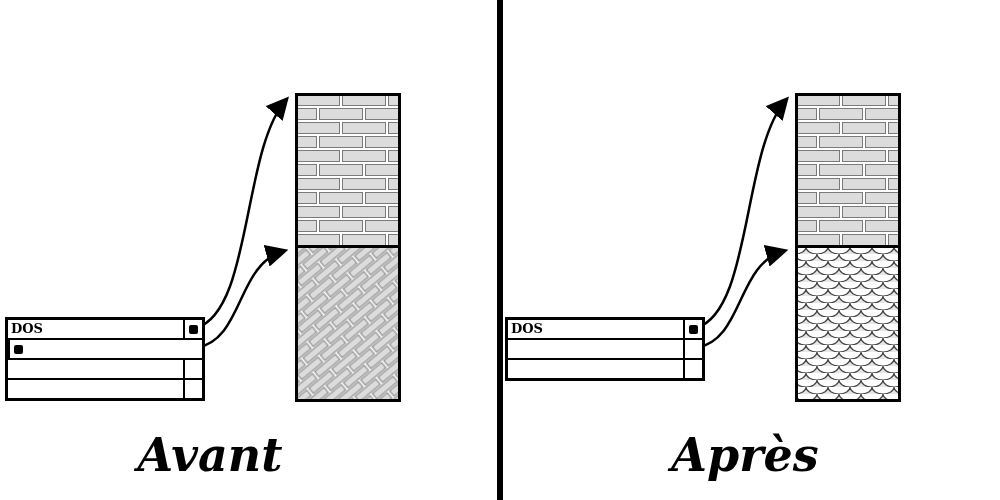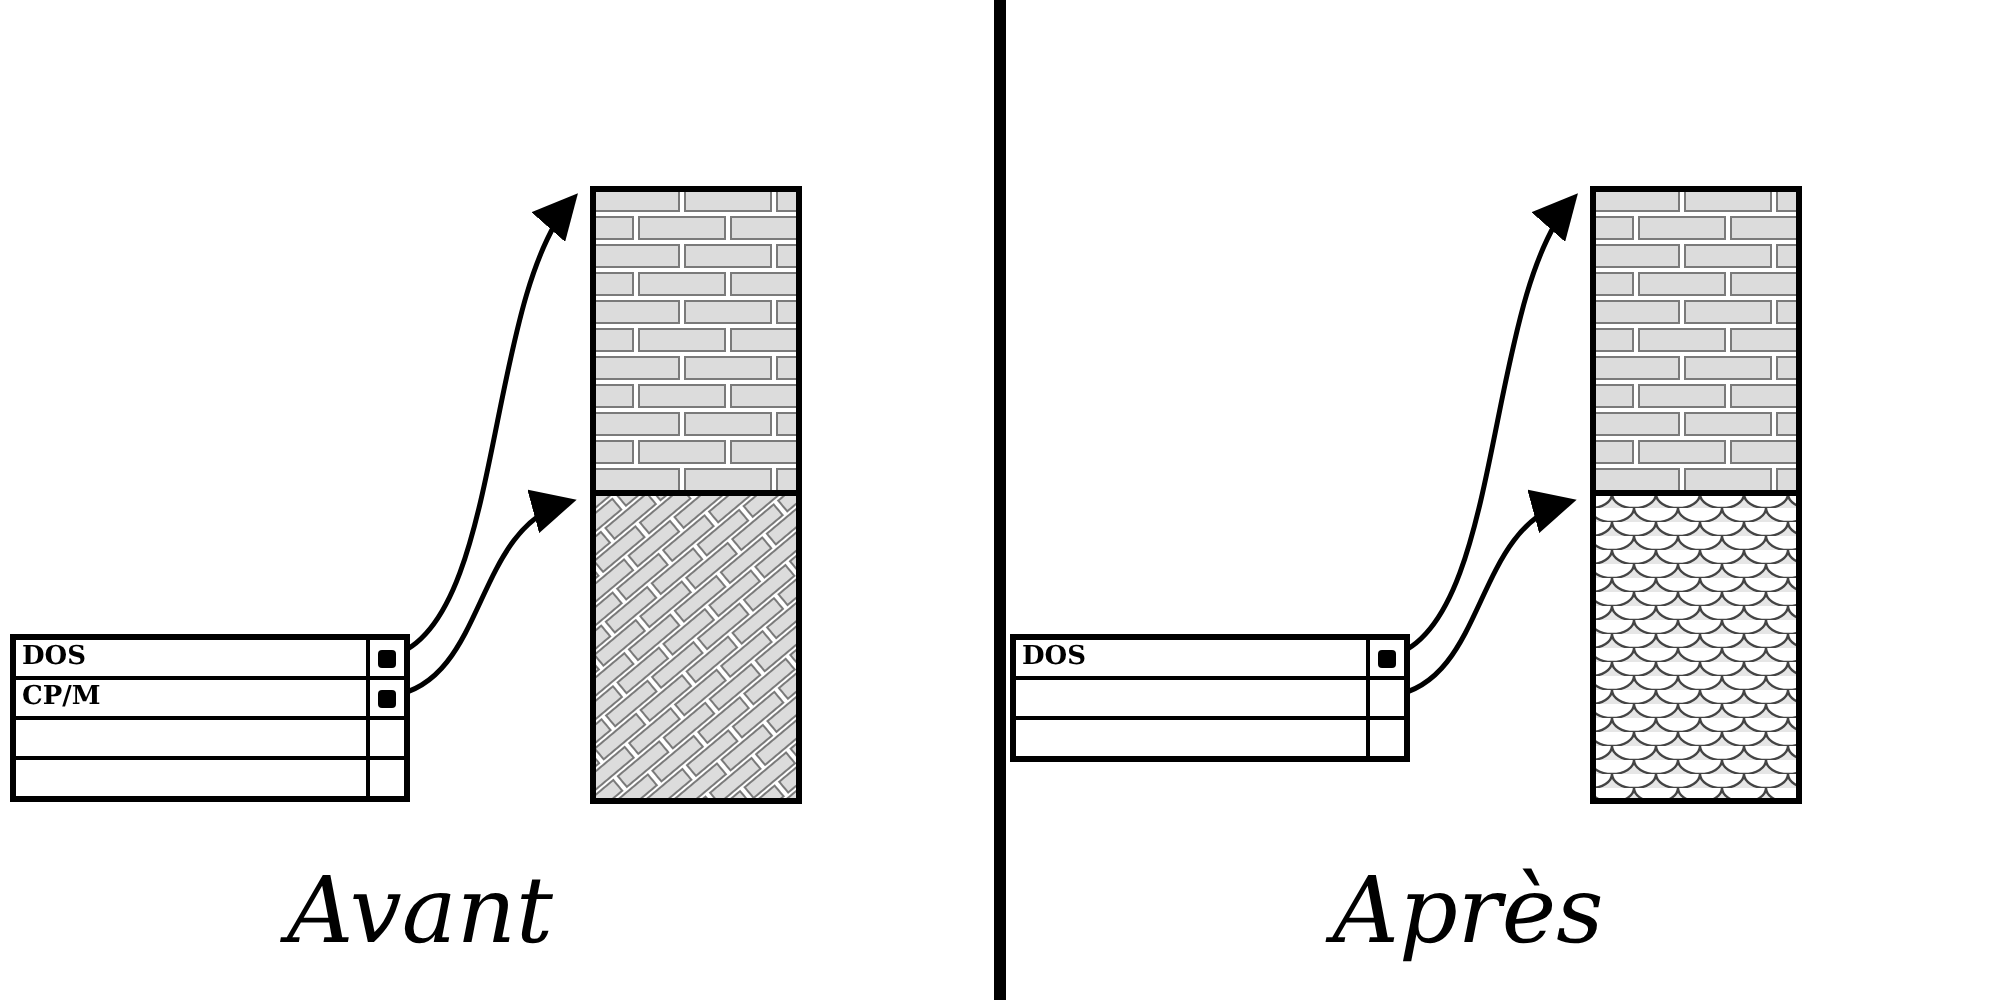--- a/index.html
+++ b/index.html
@@ -16,23 +16,23 @@
   .prow:last-child{border-bottom:none;}
   .plabel{flex:1;font-weight:bold;font-size:13px;line-height:18px;padding-left:3px;
           white-space:nowrap;overflow:hidden;color:#000;}
   .dotcell{width:17px;border-left:2px solid #000;display:flex;align-items:center;justify-content:center;}
   .dot{width:9px;height:9px;background:#000;border-radius:2px;}
 
   .disk{position:absolute;left:295px;top:93px;}
   .arrows{position:absolute;left:0;top:0;}
 
   .panel-label{position:absolute;top:428px;height:60px;text-align:center;
-               font-style:italic;font-weight:normal;font-size:46px;color:#000;}
+               font-style:italic;font-weight:bold;font-size:46px;color:#000;}
   .panel-before .panel-label{left:35px;width:350px;}
-  .panel-after .panel-label{left:59px;width:350px;}
+  .panel-after .panel-label{left:70px;width:350px;}
 </style>
 </head>
 <body>
 
 <div class="canvas">
 
   <section class="panel panel-before">
 
     <svg class="arrows" width="500" height="500">
       <defs>
@@ -45,21 +45,20 @@
     </svg>
 
     <div class="ptable">
       <div class="prow">
         <span class="plabel">DOS</span>
         <span class="dotcell">
             <span class="dot"></span>
           </span>
       </div>
       <div class="prow">
-        <span class="plabel">CP/M</span>
         <span class="dotcell">
             <span class="dot"></span>
           </span>
       </div>
       <div class="prow">
         <span class="plabel"></span>
         <span class="dotcell"></span>
       </div>
       <div class="prow">
         <span class="plabel"></span>

